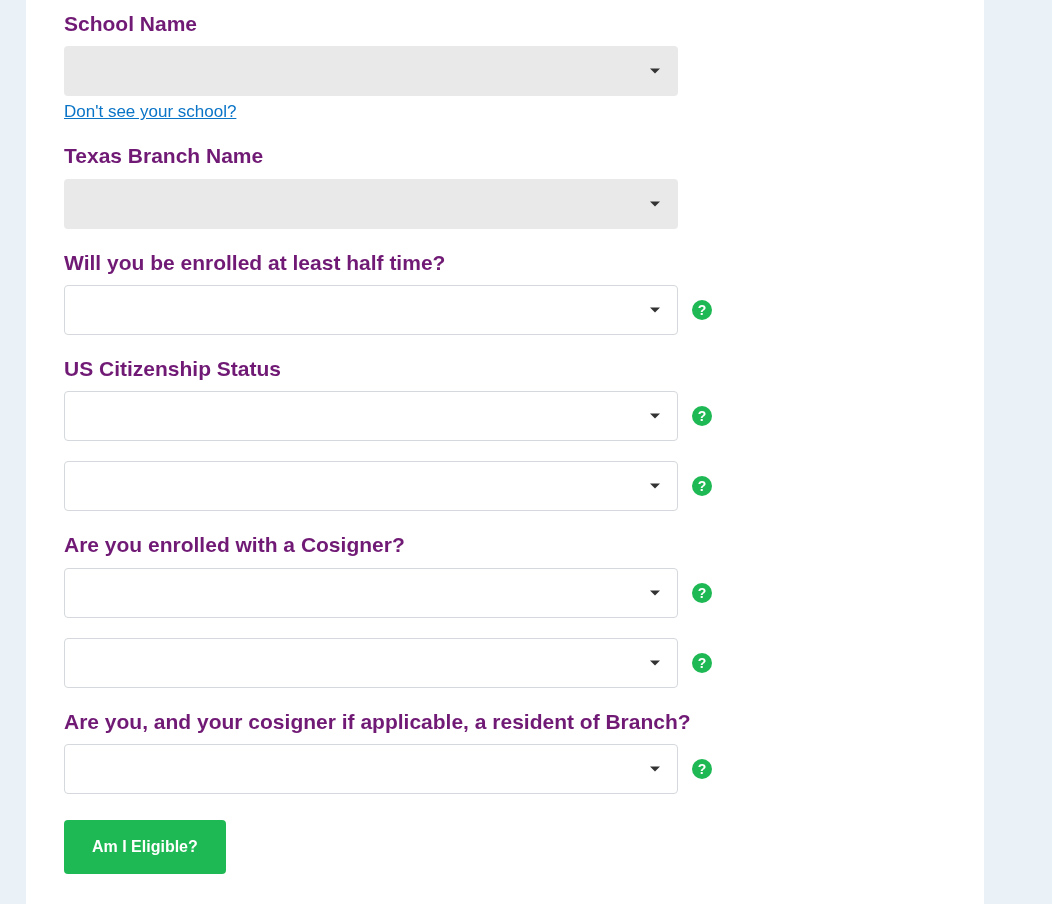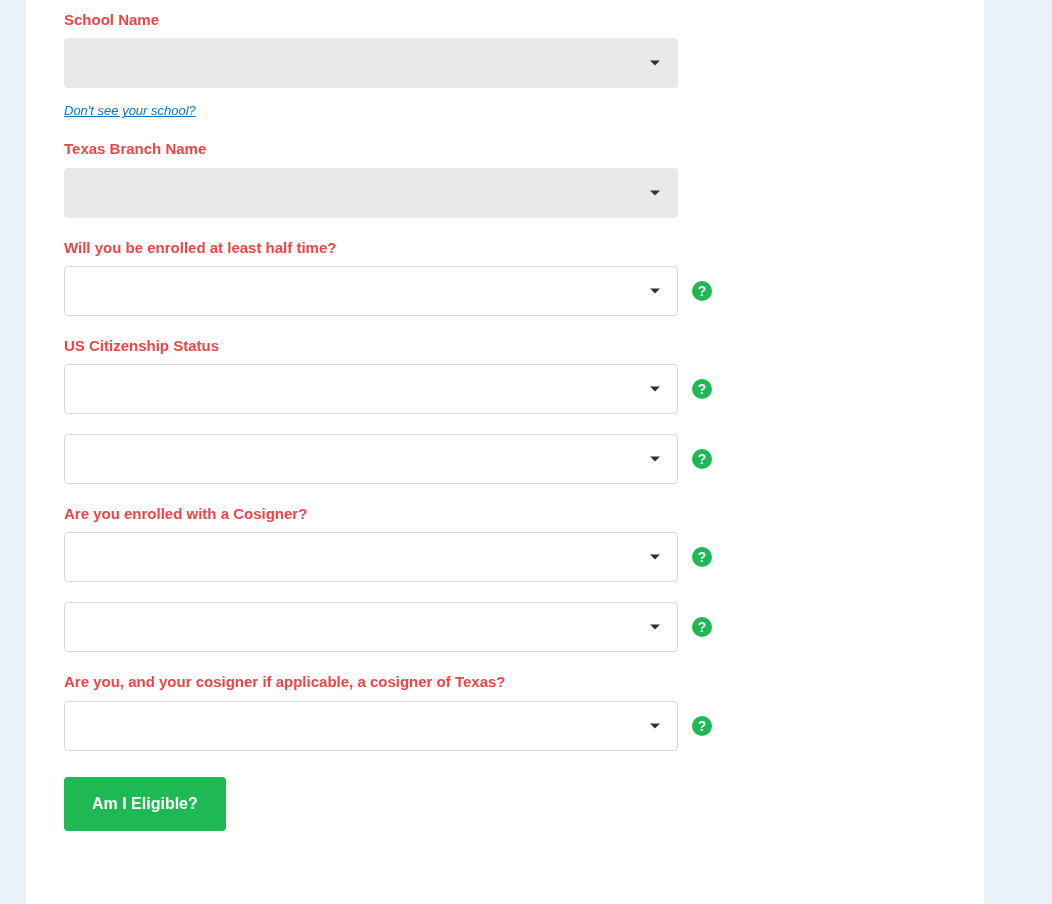--- a/index.html
+++ b/index.html
@@ -21,23 +21,23 @@
     .card {
       background: #ffffff;
       width: 958px;
       height: 100%;
       padding: 10px 38px 20px 38px;
     }
     .form-group {
       margin-bottom: 20px;
     }
     .label {
-      font-size: 15px;
+      font-size: 21px;
       font-weight: 700;
-      color: #ef4444;
+      color: #701a75;
       margin-bottom: 8px;
       display: block;
       line-height: 1.35;
     }
     .select-row {
       display: flex;
       align-items: center;
       gap: 14px;
     }
     .select-wrap {
@@ -83,25 +83,24 @@
       align-items: center;
       justify-content: center;
       font-size: 14px;
       font-weight: 700;
       cursor: pointer;
       flex-shrink: 0;
     }
     .link {
       color: #0a74c7;
       text-decoration: underline;
-      font-size: 13px;
+      font-size: 17px;
       display: inline-block;
-      margin-top: 15px;
-      cursor: pointer;
-      font-style: italic;
+      margin-top: 6px;
+      cursor: pointer;
     }
     .submit-btn {
       background: #1eb954;
       color: #ffffff;
       border: none;
       border-radius: 4px;
       font-size: 16px;
       font-weight: 700;
       padding: 18px 28px;
       cursor: pointer;
@@ -190,21 +189,21 @@
         <div class="select-wrap">
           <div class="select"></div>
           <span class="caret"></span>
         </div>
         <span class="help-icon">?</span>
       </div>
     </div>
 
     
     <div class="form-group">
-      <label class="label">Are you, and your cosigner if applicable, a cosigner of Texas?</label>
+      <label class="label">Are you, and your cosigner if applicable, a resident of Branch?</label>
       <div class="select-row">
         <div class="select-wrap">
           <div class="select"></div>
           <span class="caret"></span>
         </div>
         <span class="help-icon">?</span>
       </div>
     </div>
 
     <button class="submit-btn">Am I Eligible?</button>

